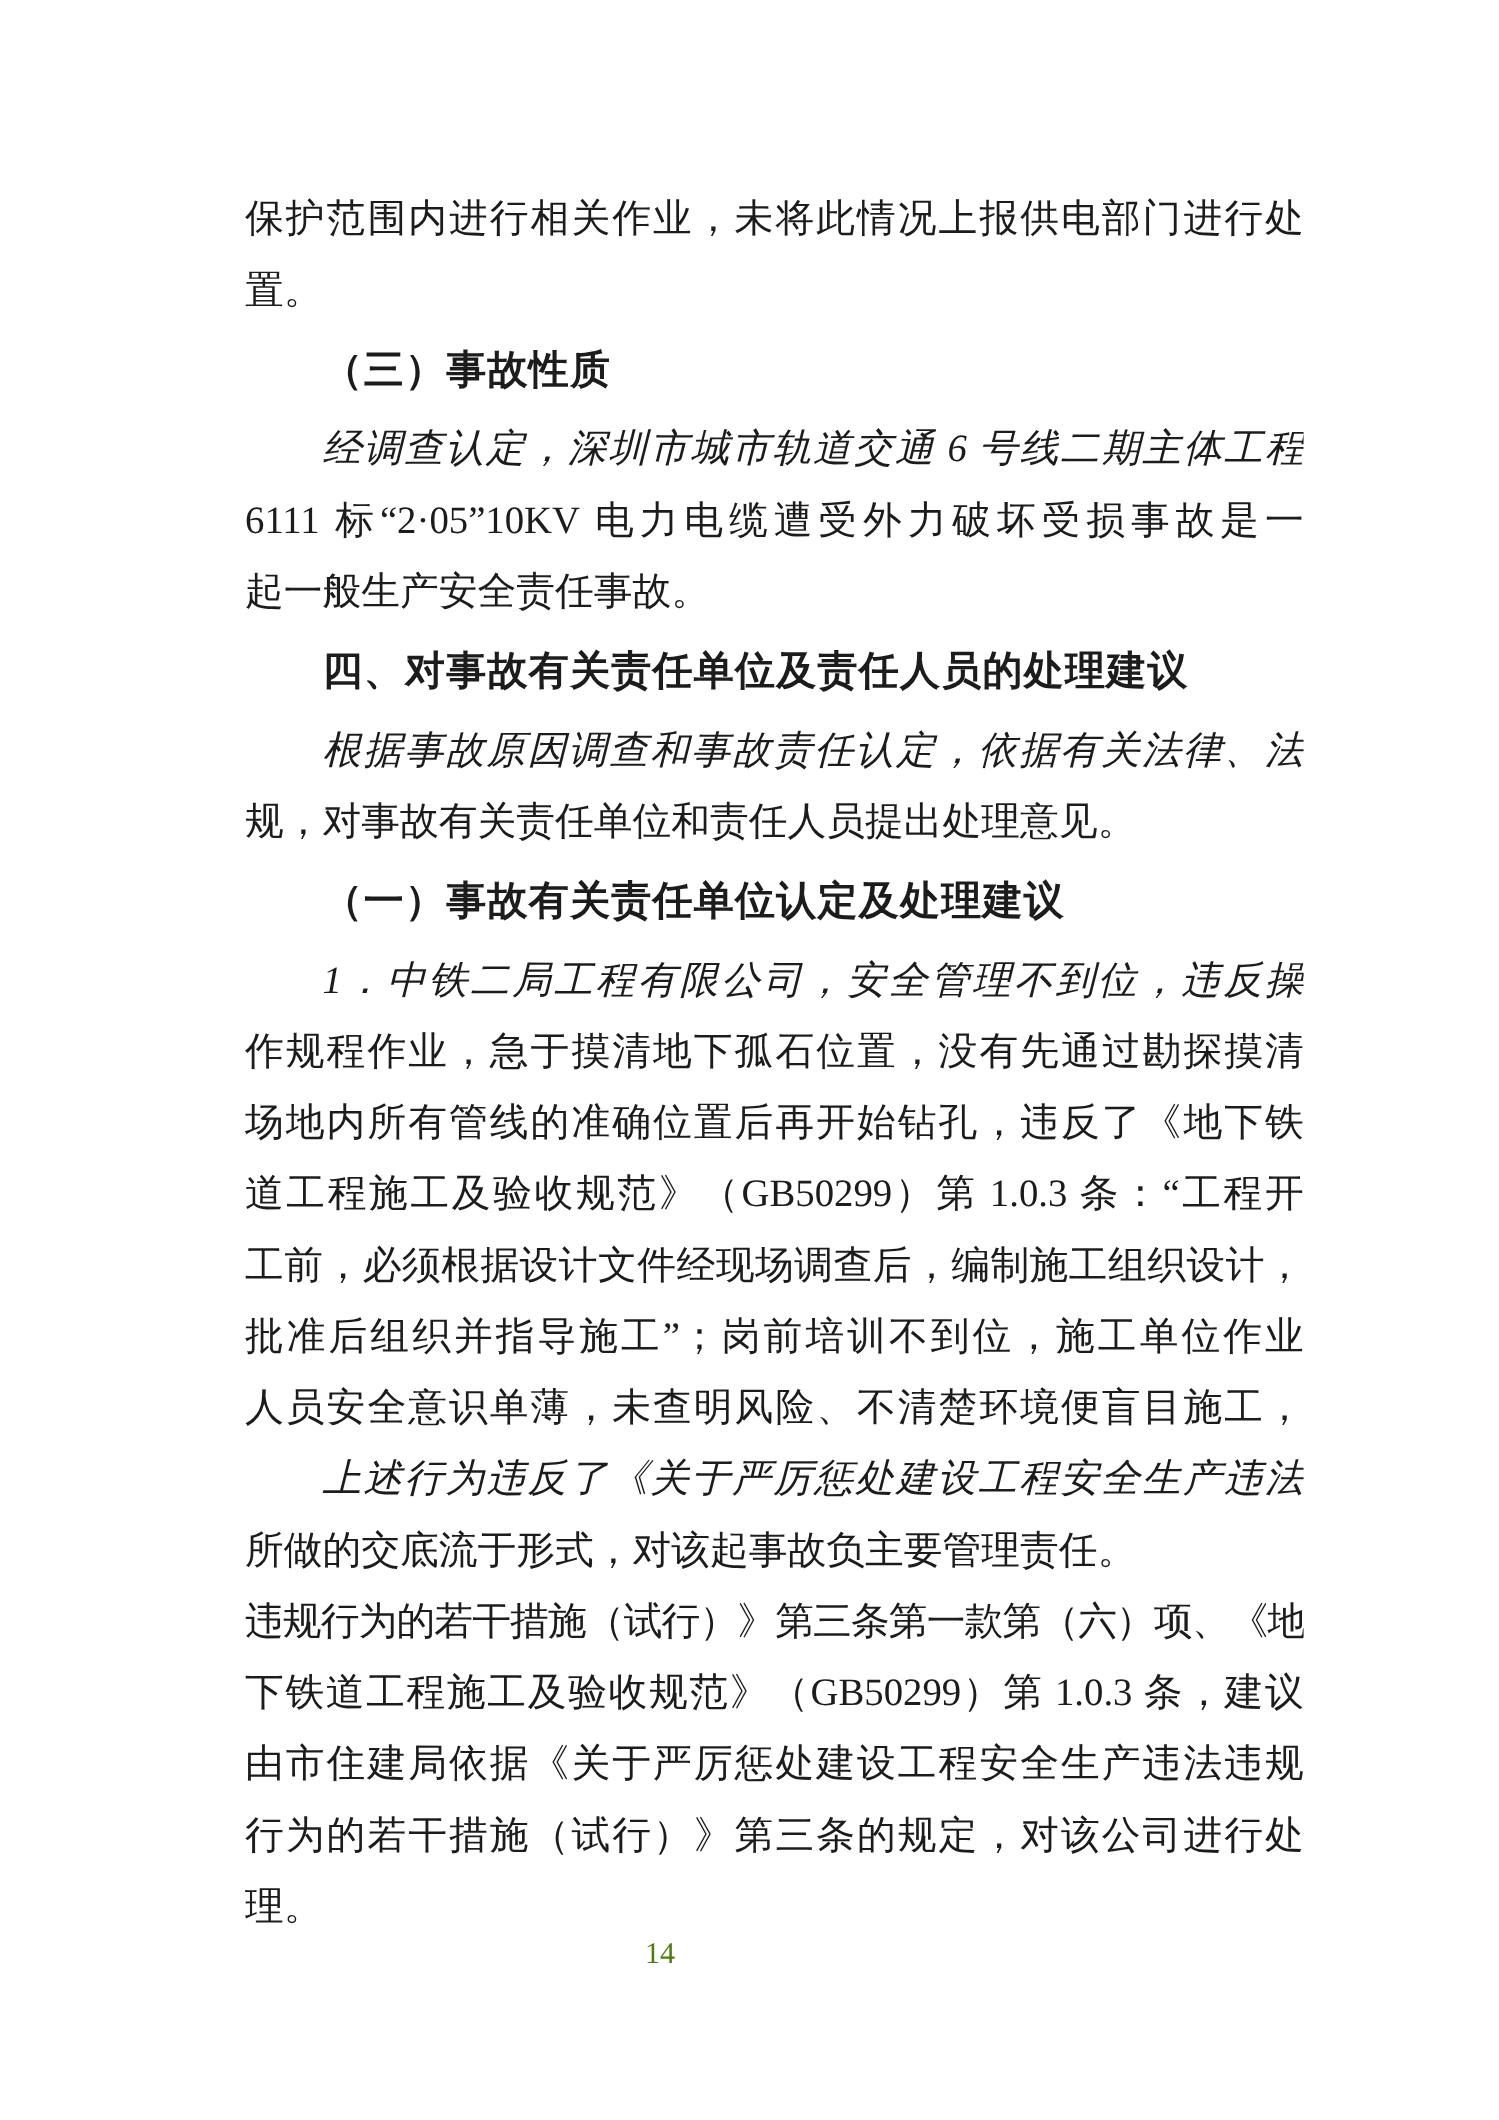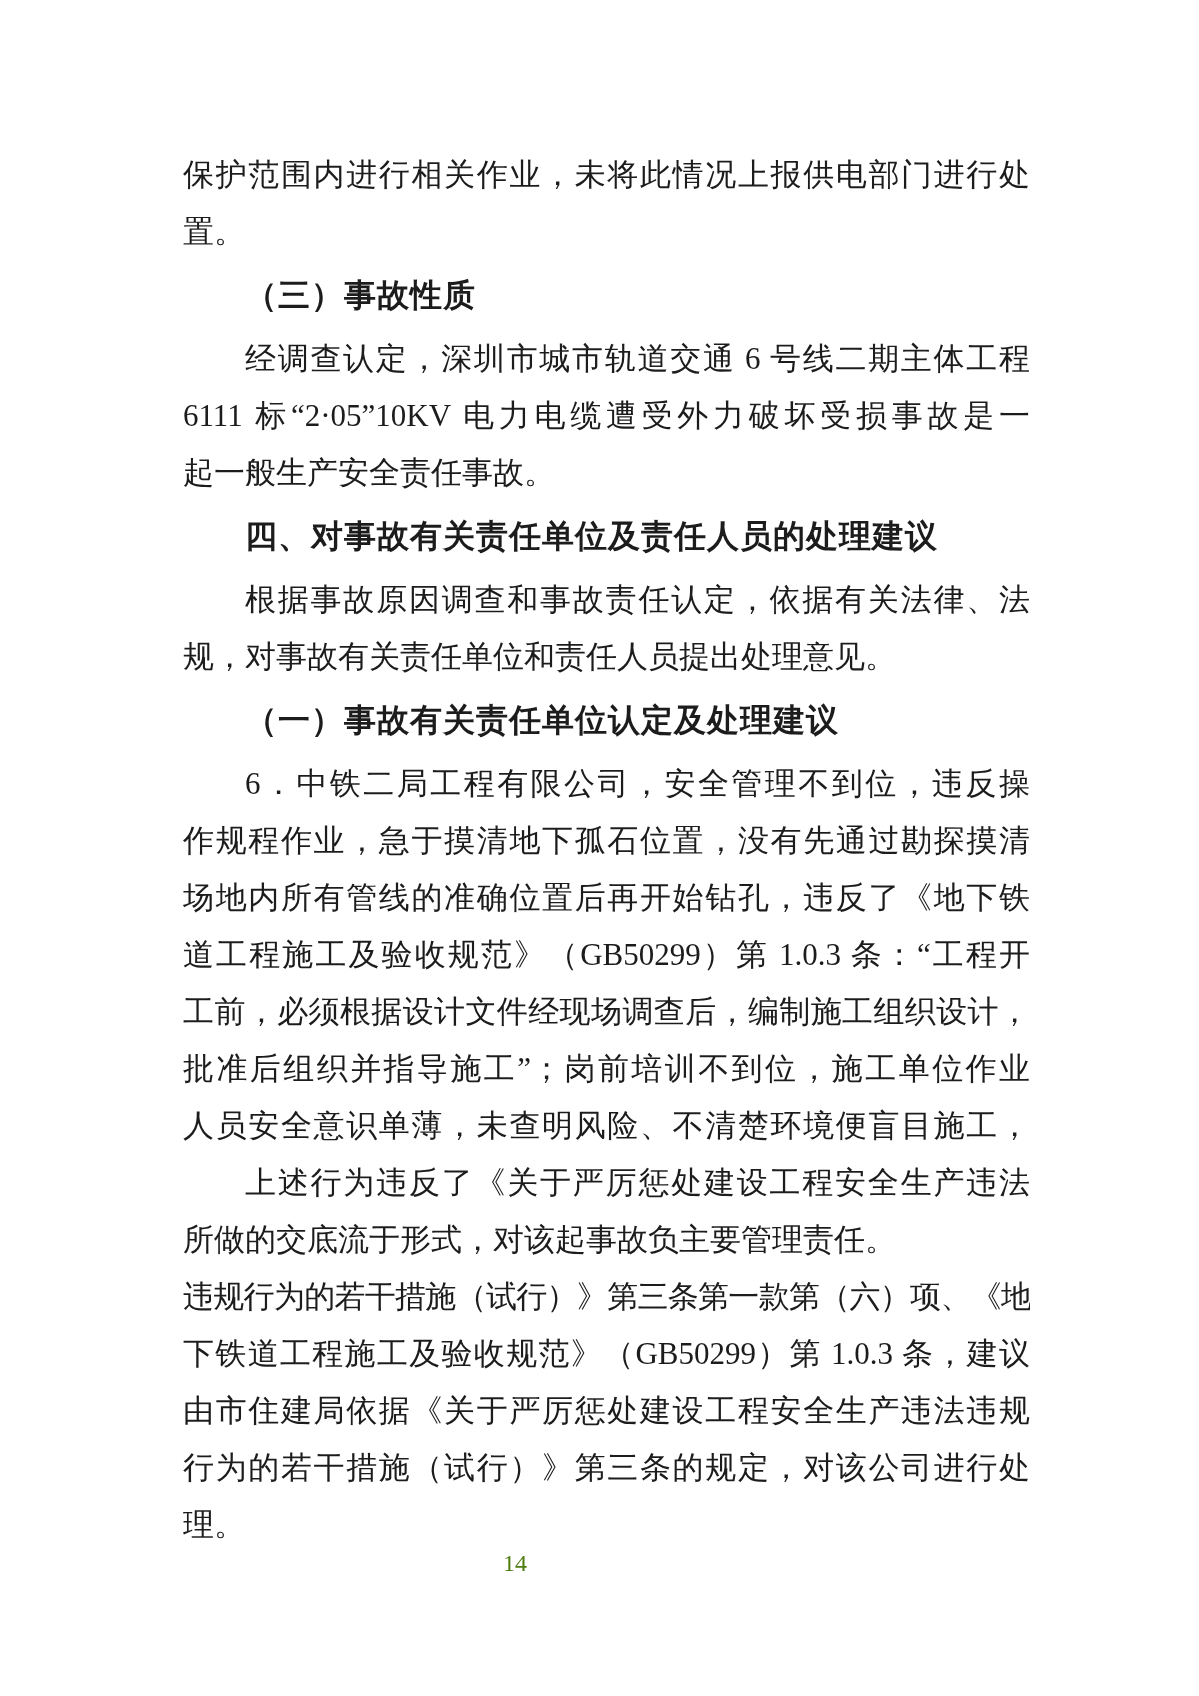--- a/index.html
+++ b/index.html
@@ -3,40 +3,41 @@
 <meta charset="utf-8">
 <style>
   html,body{margin:0;padding:0;background:#ffffff;}
   .page{
     position:relative;
     width:1030px;height:1696px;
     background:#ffffff;
     overflow:hidden;
     font-family:"Liberation Serif","DejaVu Serif",serif;
     color:#1c1c1c;
+    margin-left:13px;
   }
   .content{
     position:absolute;
     left:183px;top:146px;
     width:847px;
   }
   .ln{
     font-size:31px;
     height:57px;
     line-height:57px;
     letter-spacing:0;
     white-space:nowrap;
   }
   .j{
     text-align:justify;
     text-align-last:justify;
     white-space:normal;
     overflow:hidden;
   }
-  .ind{padding-left:62px;}
+  .ind{padding-left:62px;font-style:italic;}
   .hd{
     font-family:"Liberation Sans","DejaVu Sans",sans-serif;
     font-weight:bold;
     font-size:32px;
     height:70px;
     line-height:70px;
     padding-left:62px;
     letter-spacing:1px;
   }
   .c2{letter-spacing:-2px;}
@@ -58,21 +59,21 @@
     <div class="ln j">保护范围内进行相关作业，未将此情况上报供电部门进行处</div>
     <div class="ln">置。</div>
     <div class="ln hd">（三）事故性质</div>
     <div class="ln j ind">经调查认定，深圳市城市轨道交通 6 号线二期主体工程</div>
     <div class="ln j">6111 标“2·05”10KV 电力电缆遭受外力破坏受损事故是一</div>
     <div class="ln">起一般生产安全责任事故。</div>
     <div class="ln hd">四、对事故有关责任单位及责任人员的处理建议</div>
     <div class="ln j ind">根据事故原因调查和事故责任认定，依据有关法律、法</div>
     <div class="ln">规，对事故有关责任单位和责任人员提出处理意见。</div>
     <div class="ln hd">（一）事故有关责任单位认定及处理建议</div>
-    <div class="ln j ind">6．中铁二局工程有限公司，安全管理不到位，违反操</div>
+    <div class="ln j ind">1．中铁二局工程有限公司，安全管理不到位，违反操</div>
     <div class="ln j">作规程作业，急于摸清地下孤石位置，没有先通过勘探摸清</div>
     <div class="ln j">场地内所有管线的准确位置后再开始钻孔，违反了《地下铁</div>
     <div class="ln j">道工程施工及验收规范》（GB50299）第 1.0.3 条：“工程开</div>
     <div class="ln j">工前，必须根据设计文件经现场调查后，编制施工组织设计，</div>
     <div class="ln j">批准后组织并指导施工”；岗前培训不到位，施工单位作业</div>
     <div class="ln j">人员安全意识单薄，未查明风险、不清楚环境便盲目施工，</div>
     <div class="ln j ind">上述行为违反了《关于严厉惩处建设工程安全生产违法</div>
     <div class="ln">所做的交底流于形式，对该起事故负主要管理责任。</div>
     <div class="ln j c2">违规行为的若干措施（试行）》第三条第一款第（六）项、《地</div>
     <div class="ln j">下铁道工程施工及验收规范》（GB50299）第 1.0.3 条，建议</div>

